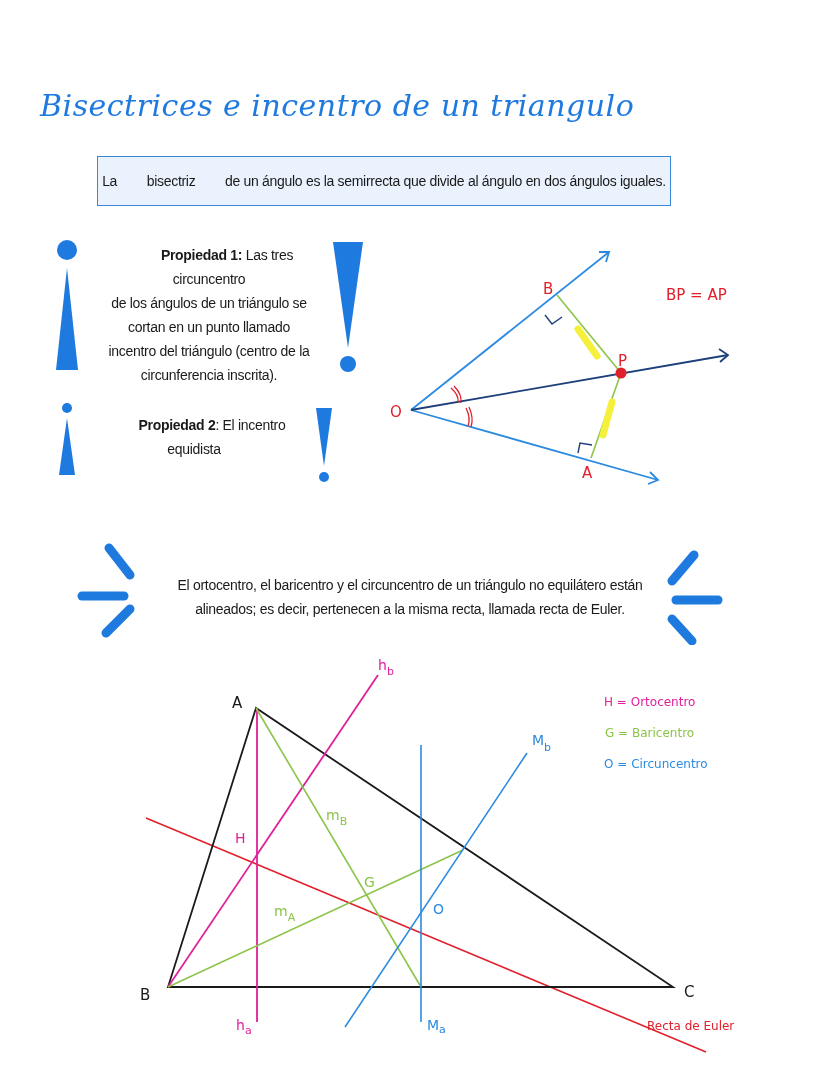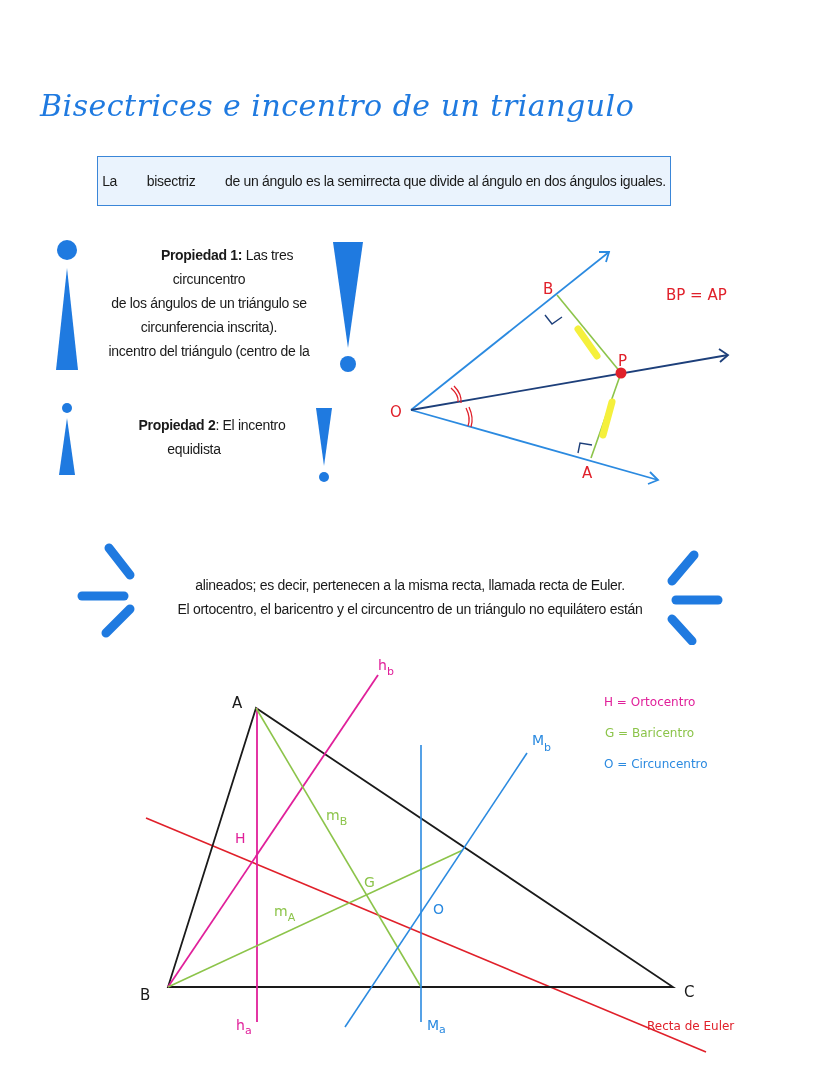--- a/index.html
+++ b/index.html
@@ -22,22 +22,23 @@
   <span>La</span>&nbsp;<b>bisectriz</b>&nbsp;<span>de un ángulo es la semirrecta que divide al ángulo en dos ángulos iguales.</span>
 </div>
 
 <svg class="abs" style="left:52px;top:238px" width="30" height="135">
   <circle cx="15" cy="12" r="10" fill="#1f7ae0"></circle>
   <polygon points="15,30 4,132 26,132" fill="#1f7ae0"></polygon>
 </svg>
 <div class="abs prop" style="left:92px;top:243px;width:234px;">
   <div><b>Propiedad 1:</b> <span>Las tres circuncentro</span></div>
   <div>de los ángulos de un triángulo se</div>
+  <div>cortan en un punto llamado</div>
+  <div>incentro del triángulo (centro de la</div>
   <div>circunferencia inscrita).</div>
-  <div>incentro del triángulo (centro de la</div>
 </div>
 <svg class="abs" style="left:330px;top:240px" width="36" height="135">
   <polygon points="3,2 33,2 18,108" fill="#1f7ae0"></polygon>
   <circle cx="18" cy="124" r="8" fill="#1f7ae0"></circle>
 </svg>
 
 <svg class="abs" style="left:56px;top:402px" width="22" height="74">
   <circle cx="11" cy="6" r="5" fill="#1f7ae0"></circle>
   <polygon points="11,16 3,73 19,73" fill="#1f7ae0"></polygon>
 </svg>
@@ -81,22 +82,22 @@
   <text x="202" y="238" fill="#e0202a" font-size="15">A</text>
   <text x="286" y="60" fill="#e0202a" font-size="15">BP = AP</text>
 </svg>
 
 <svg class="abs" style="left:76px;top:540px" width="70" height="105">
   <line x1="33" y1="8" x2="54" y2="35" stroke="#1f7ae0" stroke-width="9" stroke-linecap="round"></line>
   <line x1="6" y1="56" x2="48" y2="56" stroke="#1f7ae0" stroke-width="9" stroke-linecap="round"></line>
   <line x1="30" y1="93" x2="54" y2="69" stroke="#1f7ae0" stroke-width="9" stroke-linecap="round"></line>
 </svg>
 <div class="abs euler-text">
+  <div>El ortocentro, el baricentro y el circuncentro de un triángulo no equilátero están</div>
   <div>alineados; es decir, pertenecen a la misma recta, llamada recta de Euler.</div>
-  <div>El ortocentro, el baricentro y el circuncentro de un triángulo no equilátero están</div>
 </div>
 <svg class="abs" style="left:660px;top:545px" width="70" height="100">
   <line x1="34" y1="10" x2="12" y2="36" stroke="#1f7ae0" stroke-width="9" stroke-linecap="round"></line>
   <line x1="16" y1="55" x2="58" y2="55" stroke="#1f7ae0" stroke-width="9" stroke-linecap="round"></line>
   <line x1="12" y1="74" x2="32" y2="96" stroke="#1f7ae0" stroke-width="9" stroke-linecap="round"></line>
 </svg>
 
 <svg class="abs" style="left:0;top:650px" width="828" height="419">
 
   <line x1="146" y1="168" x2="706" y2="402" stroke="#e0202a" stroke-width="1.6"></line>

